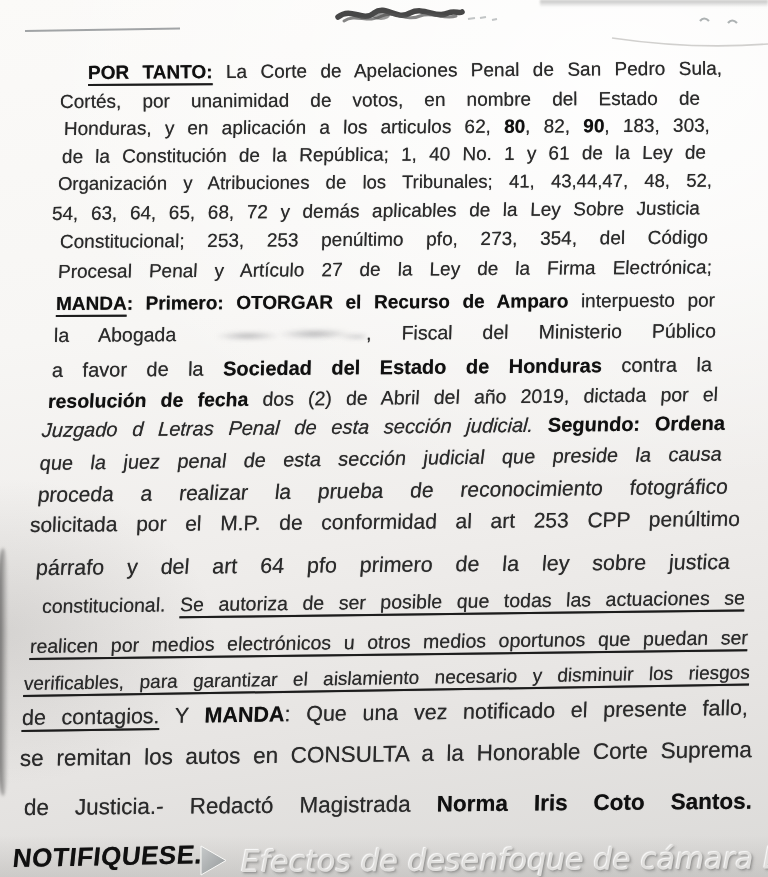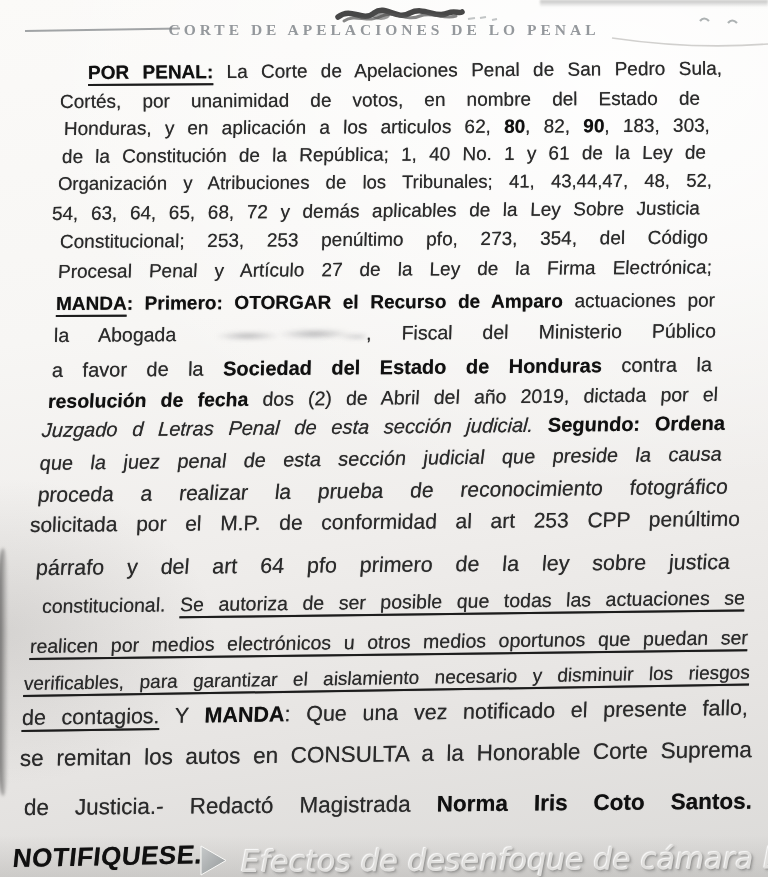--- a/index.html
+++ b/index.html
@@ -112,32 +112,31 @@
       <ellipse cx="381" cy="15" rx="9" ry="5" fill="#333" opacity=".55"></ellipse>
     </g>
 
     <path d="M468,19 l7,-1 M480,18 l6,-1 M492,20 l5,-1" stroke="#b3b6b8" stroke-width="2" fill="none" opacity=".8"></path>
 
     <path d="M700,21 q4,-5 9,0 M728,23 q4,-5 9,0" stroke="#9fa4a6" stroke-width="2.2" fill="none" opacity=".85"></path>
 
     <path d="M612,38 C660,45 716,48 768,44" stroke="#c9c8c6" stroke-width="1.6" fill="none" opacity=".85"></path>
   </svg>
 
-  <div class="doc-header">CORTE DE APELACIONES DE LO PENAL</div>
 
   <div id="doc-body">
-      <div class="ln l1"><span class="b u ">POR PENAL:</span><span class=""> La Corte de Apelaciones Penal de San Pedro Sula,</span></div>
+      <div class="ln l1"><span class="b u ">POR TANTO:</span><span class=""> La Corte de Apelaciones Penal de San Pedro Sula,</span></div>
       <div class="ln l2"><span class="">Cortés, por unanimidad de votos, en nombre del Estado de</span></div>
       <div class="ln l3"><span class="">Honduras, y en aplicación a los articulos 62, </span><span class="b ">80</span><span class="">, 82, </span><span class="b ">90</span><span class="">, 183, 303,</span></div>
       <div class="ln l4"><span class="">de la Constitución de la República; 1, 40 No. 1 y 61 de la Ley de</span></div>
       <div class="ln l5"><span class="">Organización y Atribuciones de los Tribunales; 41, 43,44,47, 48, 52,</span></div>
       <div class="ln l6"><span class="">54, 63, 64, 65, 68, 72 y demás aplicables de la Ley Sobre Justicia</span></div>
       <div class="ln l7"><span class="">Constitucional; 253, 253 penúltimo pfo, 273, 354, del Código</span></div>
       <div class="ln l8"><span class="">Procesal Penal y Artículo 27 de la Ley de la Firma Electrónica;</span></div>
-      <div class="ln l9"><span class="b u ">MANDA</span><span class="b ">: </span><span class="b ">Primero: OTORGAR el Recurso de Amparo</span><span class=""> actuaciones por</span></div>
+      <div class="ln l9"><span class="b u ">MANDA</span><span class="b ">: </span><span class="b ">Primero: OTORGAR el Recurso de Amparo</span><span class=""> interpuesto por</span></div>
       <div class="ln l10"><span class="">la Abogada </span><span class="redacted"></span><span class="">, Fiscal del Ministerio Público</span></div>
       <div class="ln l11"><span class="">a favor de la </span><span class="b ">Sociedad del Estado de Honduras</span><span class=""> contra la</span></div>
       <div class="ln l12"><span class="b ">resolución de fecha</span><span class=""> dos (2) de Abril del año 2019, dictada por el</span></div>
       <div class="ln l13"><span class="i">Juzgado d Letras Penal de esta sección judicial.</span><span class=""> </span><span class="b ">Segundo: Ordena</span></div>
       <div class="ln l14"><span class="">que la juez penal de esta sección judicial que preside la causa</span></div>
       <div class="ln l15"><span class="">proceda a realizar la prueba de reconocimiento fotográfico</span></div>
       <div class="ln l16"><span class="">solicitada por el M.P. de conformidad al art 253 CPP penúltimo</span></div>
       <div class="ln l17"><span class="">párrafo y del art 64 pfo primero de la ley sobre justica</span></div>
       <div class="ln l18"><span class="">constitucional. </span><span class="u ">Se autoriza de ser posible que todas las actuaciones se</span></div>
       <div class="ln l19"><span class="u ">realicen por medios electrónicos u otros medios oportunos que puedan ser</span></div>

